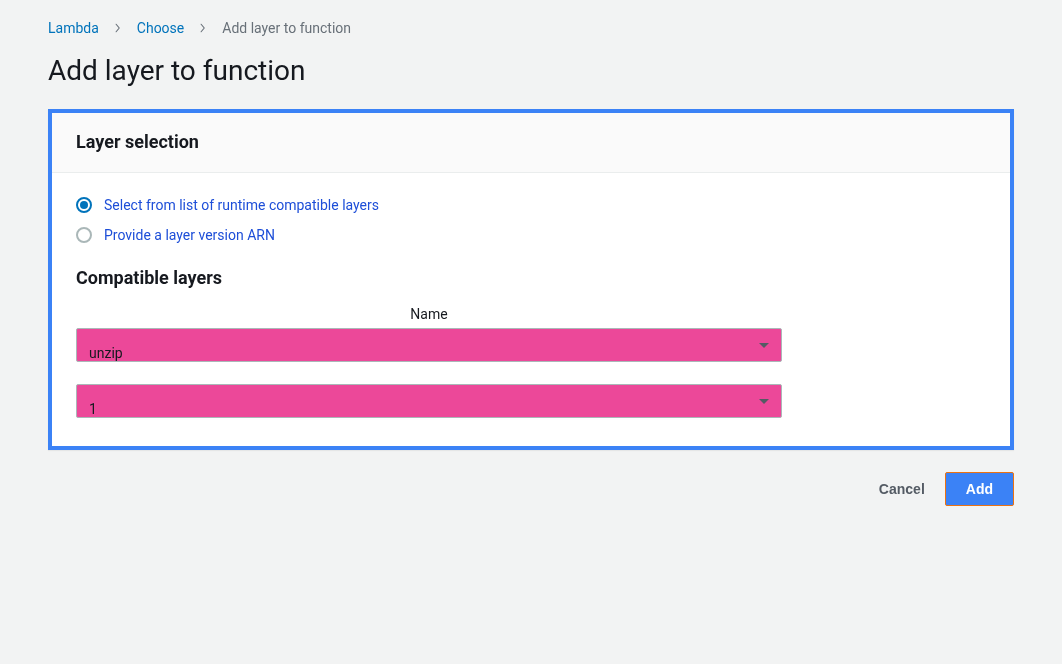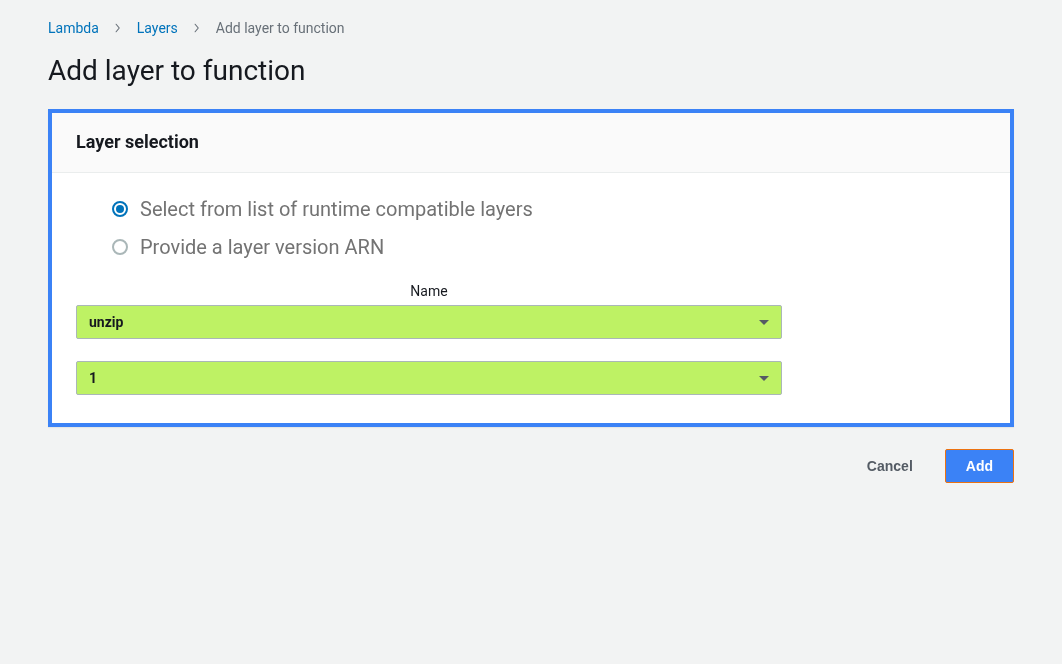--- a/index.html
+++ b/index.html
@@ -70,23 +70,22 @@
     }
     .radio-group {
       margin-bottom: 24px;
     }
     .radio-option {
       display: flex;
       align-items: center;
       gap: 12px;
       margin-bottom: 14px;
       cursor: pointer;
-      font-size: 20px;
-      color: #737373;
-      margin-left: 36px;
+      font-size: 14px;
+      color: #1d4ed8;
     }
     .radio-option:last-child {
       margin-bottom: 0;
     }
     .radio-circle {
       width: 16px;
       height: 16px;
       border: 2px solid #aab7b8;
       border-radius: 50%;
       display: inline-flex;
@@ -126,41 +125,39 @@
     }
     .select-wrap {
       position: relative;
       width: 100%;
     }
     .select {
       width: 100%;
       height: 34px;
       border: 1px solid #aab7b8;
       border-radius: 2px;
-      background: #bef264;
+      background: #ec4899;
       padding: 0 36px 0 12px;
       font-size: 14px;
       color: #16191f;
       display: flex;
-      align-items: center;
-      cursor: pointer;
-      font-weight: bold;
+      align-items: flex-end;
+      cursor: pointer;
     }
     .select-caret {
       position: absolute;
       right: 12px;
       top: 50%;
       transform: translateY(-50%);
       pointer-events: none;
       color: #545b64;
     }
     .footer-actions {
       display: flex;
       justify-content: flex-end;
-      gap: 12px;
       margin-top: 22px;
       align-items: center;
     }
     .btn {
       height: 34px;
       padding: 0 20px;
       font-size: 14px;
       border-radius: 2px;
       cursor: pointer;
       font-weight: 700;
@@ -194,21 +191,21 @@
 
 <div class="page">
 
   <nav class="breadcrumb">
     <a>Lambda</a>
     <span class="sep">
       <svg class="chevron-icon" viewBox="0 0 10 16">
           <path d="M2 2 L7 8 L2 14" stroke="#687078" stroke-width="1.8" fill="none" stroke-linecap="round" stroke-linejoin="round"></path>
         </svg>
     </span>
-    <a>Layers</a>
+    <a>Choose</a>
     <span class="sep">
       <svg class="chevron-icon" viewBox="0 0 10 16">
           <path d="M2 2 L7 8 L2 14" stroke="#687078" stroke-width="1.8" fill="none" stroke-linecap="round" stroke-linejoin="round"></path>
         </svg>
     </span>
     <span class="current">Add layer to function</span>
   </nav>
 
   <h1 class="page-title">Add layer to function</h1>
 
@@ -222,20 +219,21 @@
         <label class="radio-option">
           <span class="radio-circle selected"></span>
           <span>Select from list of runtime compatible layers</span>
         </label>
         <label class="radio-option">
           <span class="radio-circle"></span>
           <span>Provide a layer version ARN</span>
         </label>
       </div>
 
+      <div class="section-title">Compatible layers</div>
 
       <div class="form-field">
         <label class="field-label">Name</label>
         <div class="select-wrap">
           <div class="select">
             <span>unzip</span>
           </div>
           <span class="select-caret">
             <svg class="caret-icon" viewBox="0 0 12 8">
                 <path d="M1 1 L6 6 L11 1 Z" fill="#545b64"></path>

